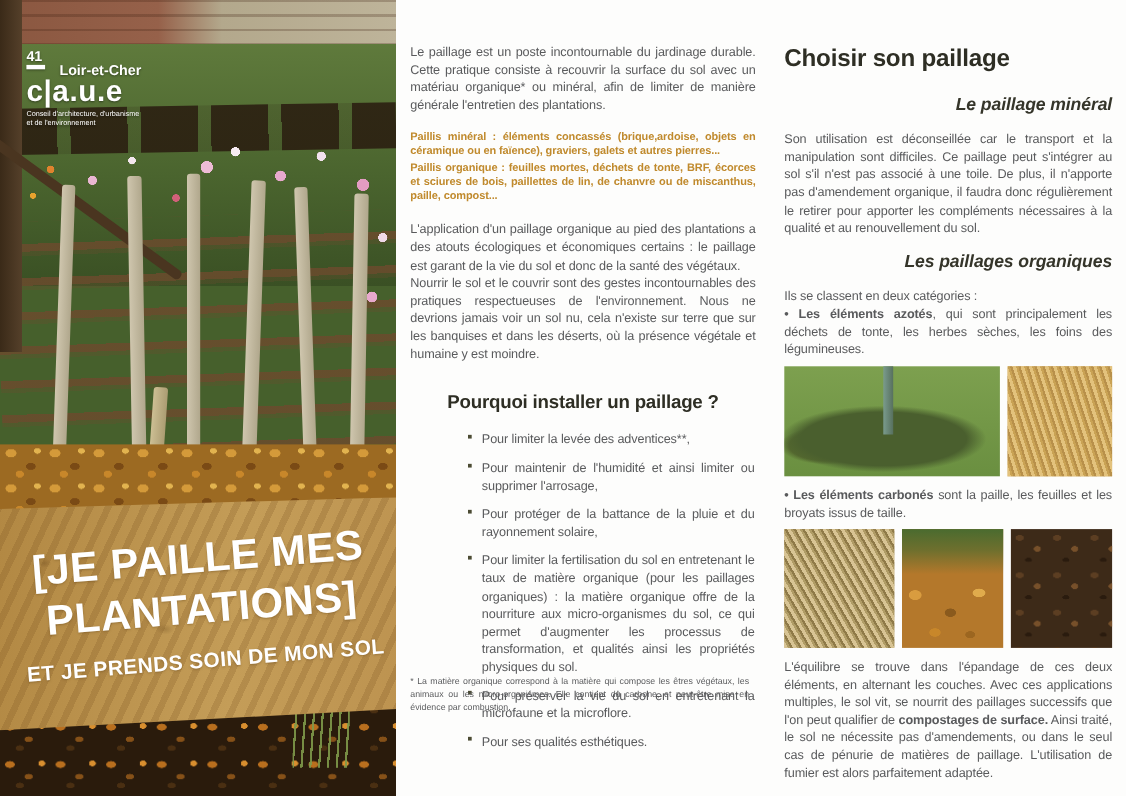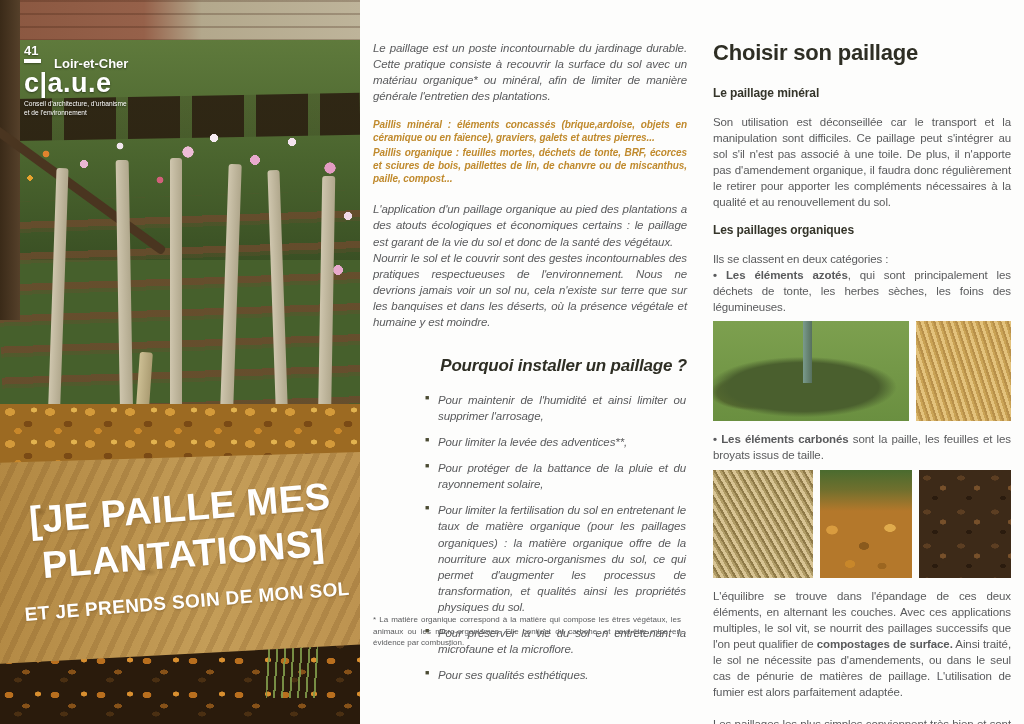--- a/index.html
+++ b/index.html
@@ -80,28 +80,28 @@
   .brand{position:absolute;left:24px;top:44px;z-index:7;color:#fff;text-shadow:0 1px 2px rgba(0,0,0,.45);}
   .brand-num{font-size:13px;font-weight:bold;line-height:1;}
   .brand-bar{width:17px;height:4px;background:#fff;margin-top:2px;box-shadow:0 1px 2px rgba(0,0,0,.35);}
   .brand-region{position:absolute;left:30px;top:12px;font-size:13px;font-weight:bold;white-space:nowrap;}
   .brand-logo{margin-top:7px;font-size:27px;font-weight:bold;letter-spacing:.5px;line-height:1;}
   .brand-sub{margin-top:3px;font-size:6.6px;line-height:1.35;}
 
   
   .col{position:absolute;text-align:justify;font-size:11.5px;line-height:1.4;letter-spacing:-.1px;}
   .col p{margin:0 0 12px 0;}
-  .col-mid{left:373px;top:40px;width:314px;font-style:italic;}
+  .col-mid{left:373px;top:40px;width:314px;}
   .col-right{left:713px;top:38px;width:298px;}
   .accent{color:#c08a2d;font-weight:bold;font-size:10px;line-height:1.3;margin-bottom:2px !important;}
   .accent-block{margin:14px 0 16px 0;}
   .accent-block p{margin:0;}
-  h2.section{font-size:17px;font-weight:bold;color:#2e2e24;letter-spacing:-.2px;margin:24px 0 14px 0;text-align:right;}
+  h2.section{font-size:17px;font-weight:bold;color:#2e2e24;letter-spacing:-.2px;margin:24px 0 14px 0;text-align:center;}
   h2.section-r{font-size:22px;font-weight:bold;color:#2e2e24;letter-spacing:-.2px;margin:0 0 16px 0;text-align:left;}
-  .subhead{font-size:12px;font-weight:bold;color:#35352a;margin:0 0 2px 0;text-align:left;}
+  .subhead{font-size:16px;font-weight:bold;font-style:italic;color:#35352a;margin:0 0 2px 0;text-align:right;}
   ul.why{list-style:none;margin:14px 0 0 0;padding:0 0 0 52px;}
   ul.why li{position:relative;padding-left:13px;margin-bottom:10px;width:248px;}
   ul.why li::before{content:"■";position:absolute;left:0;top:1px;font-size:7px;color:#4b4b33;}
   .footnotes{position:absolute;left:373px;top:614px;width:308px;font-size:8px;line-height:1.45;color:#5b5c5e;text-align:justify;}
   .footnotes p{margin:0 0 10px 0;}
 
   
   .photo-row{display:flex;gap:7px;margin:4px 0 10px 0;}
   .photo{border:0;}
   .ph-grass{width:196px;height:100px;position:relative;
@@ -183,22 +183,22 @@
   <section class="col col-mid">
     <p>Le paillage est un poste incontournable du jardinage durable. Cette pratique consiste à recouvrir la surface du sol avec un matériau organique* ou minéral, afin de limiter de manière générale l'entretien des plantations.</p>
     <div class="accent-block">
       <p class="accent">Paillis minéral : éléments concassés (brique,ardoise, objets en céramique ou en faïence), graviers, galets et autres pierres...</p>
       <p class="accent">Paillis organique : feuilles mortes, déchets de tonte, BRF, écorces et sciures de bois, paillettes de lin, de chanvre ou de miscanthus, paille, compost...</p>
     </div>
     <p style="margin-bottom:0;">L'application d'un paillage organique au pied des plantations a des atouts écologiques et économiques certains : le paillage est garant de la vie du sol et donc de la santé des végétaux.</p>
     <p>Nourrir le sol et le couvrir sont des gestes incontournables des pratiques respectueuses de l'environnement. Nous ne devrions jamais voir un sol nu, cela n'existe sur terre que sur les banquises et dans les déserts, où la présence végétale et humaine y est moindre.</p>
     <h2 class="section">Pourquoi installer un paillage ?</h2>
     <ul class="why">
+      <li>Pour limiter la levée des adventices**,</li>
       <li>Pour maintenir de l'humidité et ainsi limiter ou supprimer l'arrosage,</li>
-      <li>Pour limiter la levée des adventices**,</li>
       <li>Pour protéger de la battance de la pluie et du rayonnement solaire,</li>
       <li>Pour limiter la fertilisation du sol en entretenant le taux de matière organique (pour les paillages organiques) : la matière organique offre de la nourriture aux micro-organismes du sol, ce qui permet d'augmenter les processus de transformation, et qualités ainsi les propriétés physiques du sol.</li>
       <li>Pour préserver la vie du sol en entretenant la microfaune et la microflore.</li>
       <li>Pour ses qualités esthétiques.</li>
     </ul>
   </section>
 
   <div class="footnotes">
     <p>* La matière organique correspond à la matière qui compose les êtres végétaux, les animaux ou les micro-organismes. Elle contient du carbone, et peut-être mise en évidence par combustion.</p>
   </div>

